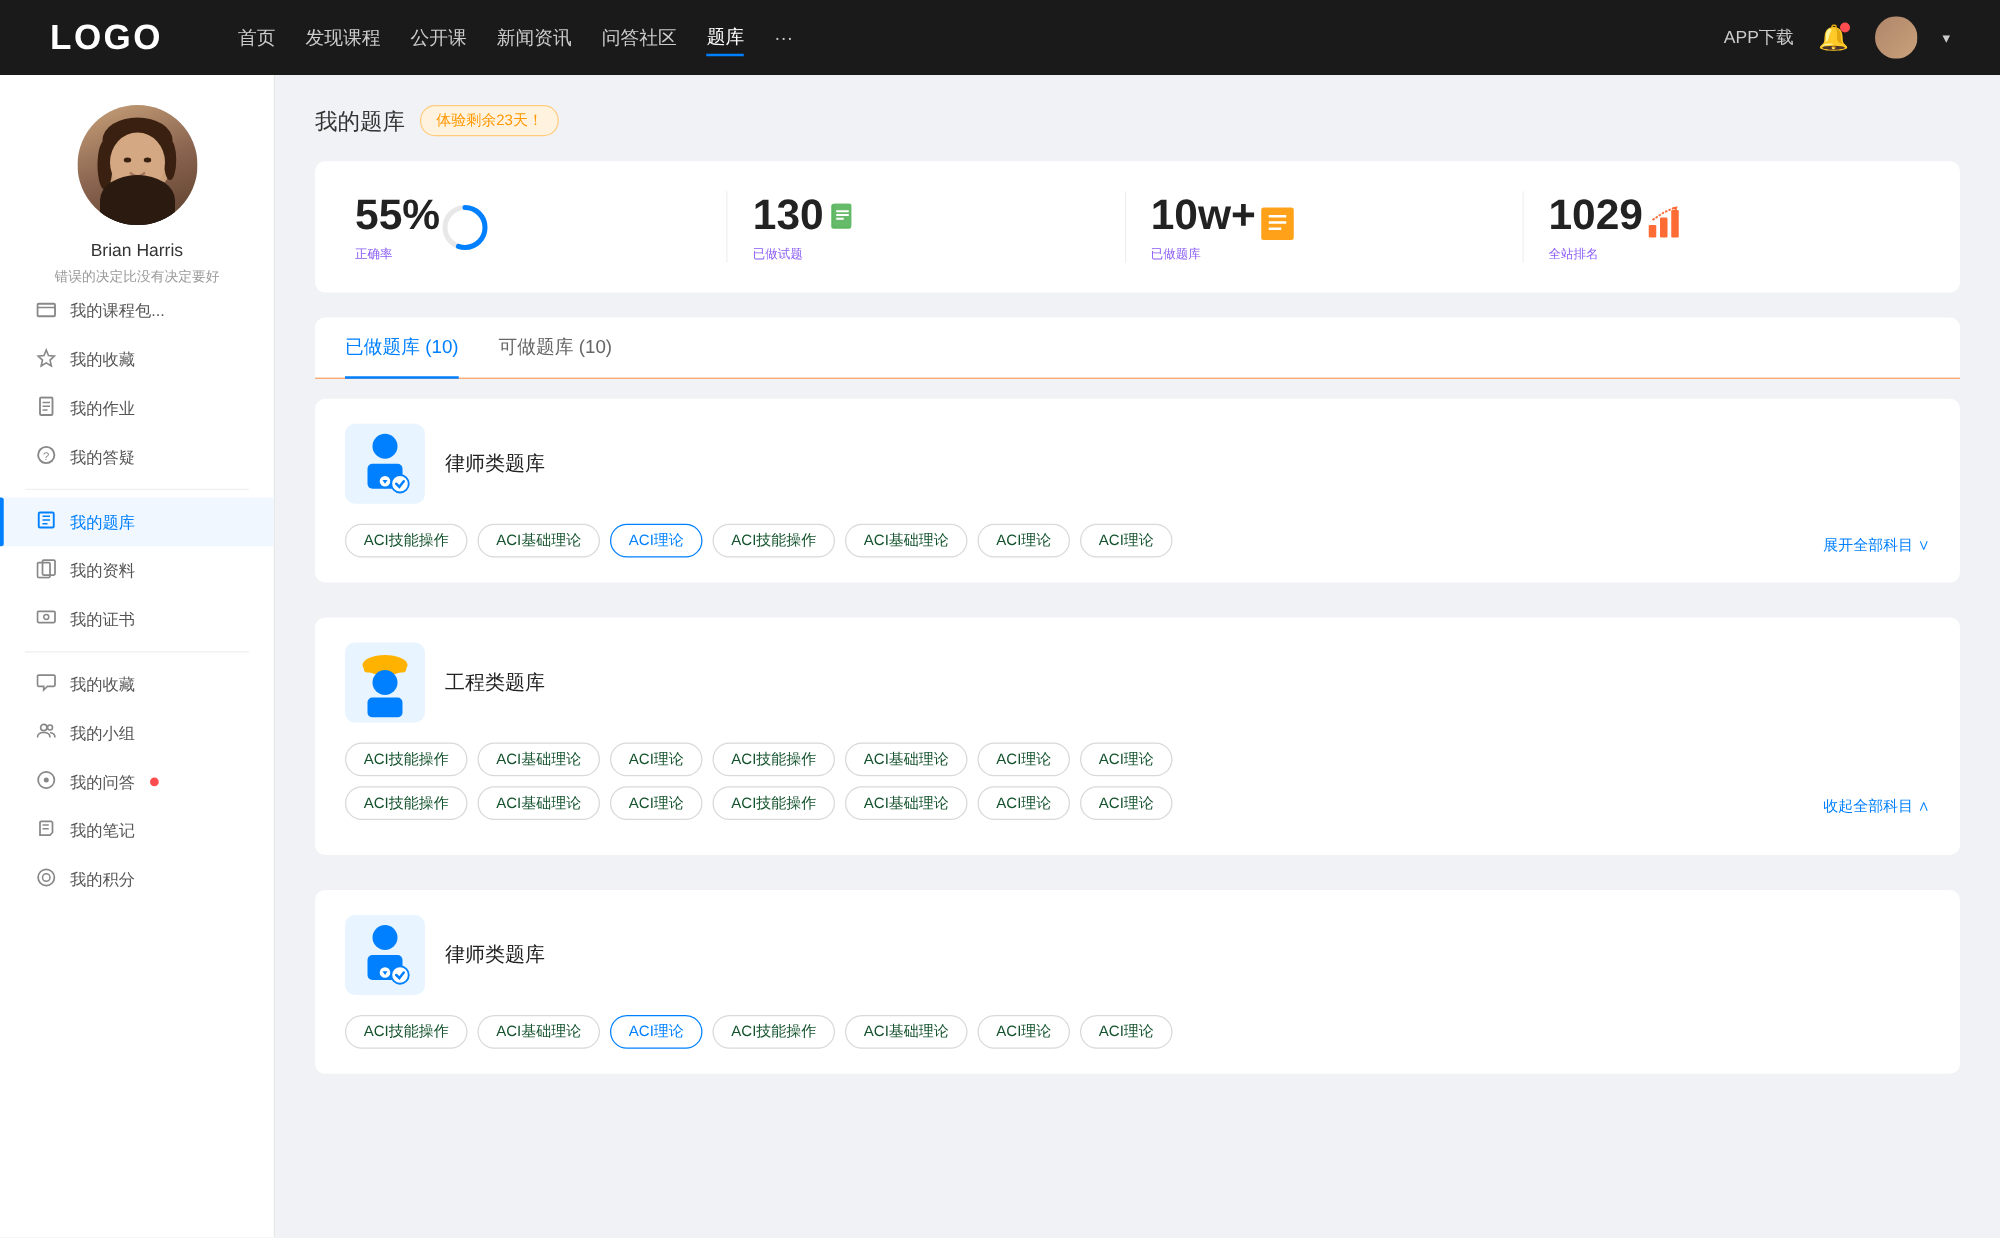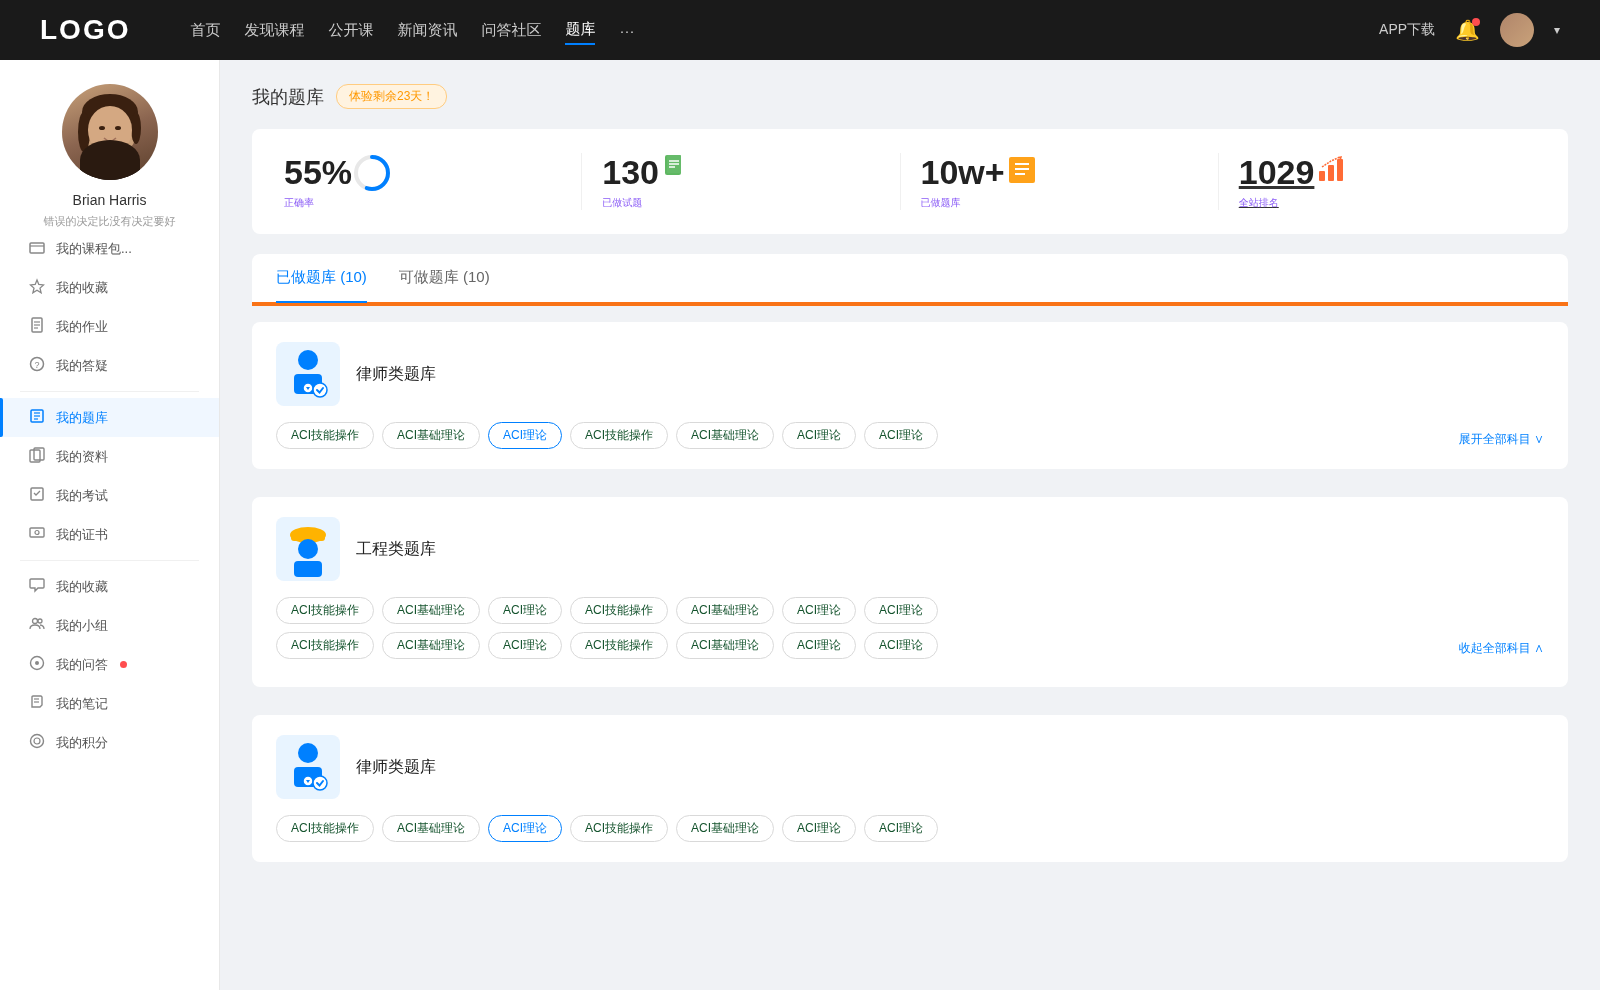--- a/index.html
+++ b/index.html
@@ -209,47 +209,47 @@
       background: #fff;
       border-radius: 8px;
       padding: 24px 32px;
       display: flex;
       gap: 0;
       margin-bottom: 20px;
     }
     .stat-item {
       flex: 1;
       display: flex;
-      align-items: flex-start;
+      align-items: center;
       padding: 0 20px;
       border-right: 1px solid #f0f0f0;
     }
     .stat-item:first-child { padding-left: 0; }
-    .stat-item:last-child { border-right: none; text-decoration: underline; }
+    .stat-item:last-child { border-right: none; }
     .stat-value {
       font-size: 34px;
       font-weight: 600;
       color: #222;
     }
     .stat-label {
       font-size: 10px;
       color: #8b5cf6;
       margin-top: 4px;
     }
     .stat-text-group {}
 
     
     .tabs-bar {
       display: flex;
       gap: 32px;
       margin-bottom: 16px;
       background: #fff;
       border-radius: 8px 8px 0 0;
       padding: 0 24px;
-      border-bottom: 4px solid #f97316;
+      border-bottom: 1px solid #f97316;
     }
     .tab-item {
       padding: 14px 0;
       font-size: 15px;
       color: #666;
       cursor: pointer;
       border-bottom: 2px solid transparent;
       margin-bottom: -1px;
     }
     .tab-item.active {
@@ -438,29 +438,20 @@
           <svg width="16" height="16" viewBox="0 0 16 16">
               <rect x="1" y="3" width="10" height="12" rx="1" fill="none" stroke="currentColor" stroke-width="1.4"></rect>
               <rect x="5" y="1" width="10" height="12" rx="1" fill="none" stroke="currentColor" stroke-width="1.4"></rect>
             </svg>
         </span>
         <span>我的资料</span>
       </li>
       <li class="sidebar-menu-item">
         <span class="menu-icon">
           <svg width="16" height="16" viewBox="0 0 16 16">
-              <rect x="2" y="2" width="12" height="12" rx="1" fill="none" stroke="currentColor" stroke-width="1.5"></rect>
-              <path d="M5 7 L7 9 L11 5" stroke="currentColor" stroke-width="1.3" fill="none"></path>
-            </svg>
-        </span>
-        <span>我的考试</span>
-      </li>
-      <li class="sidebar-menu-item">
-        <span class="menu-icon">
-          <svg width="16" height="16" viewBox="0 0 16 16">
               <rect x="1" y="3" width="14" height="9" rx="1" fill="none" stroke="currentColor" stroke-width="1.4"></rect>
               <circle cx="8" cy="7.5" r="2" fill="none" stroke="currentColor" stroke-width="1.2"></circle>
             </svg>
         </span>
         <span>我的证书</span>
       </li>
       <hr class="sidebar-divider">
       <li class="sidebar-menu-item">
         <span class="menu-icon">
           <svg width="16" height="16" viewBox="0 0 16 16">

